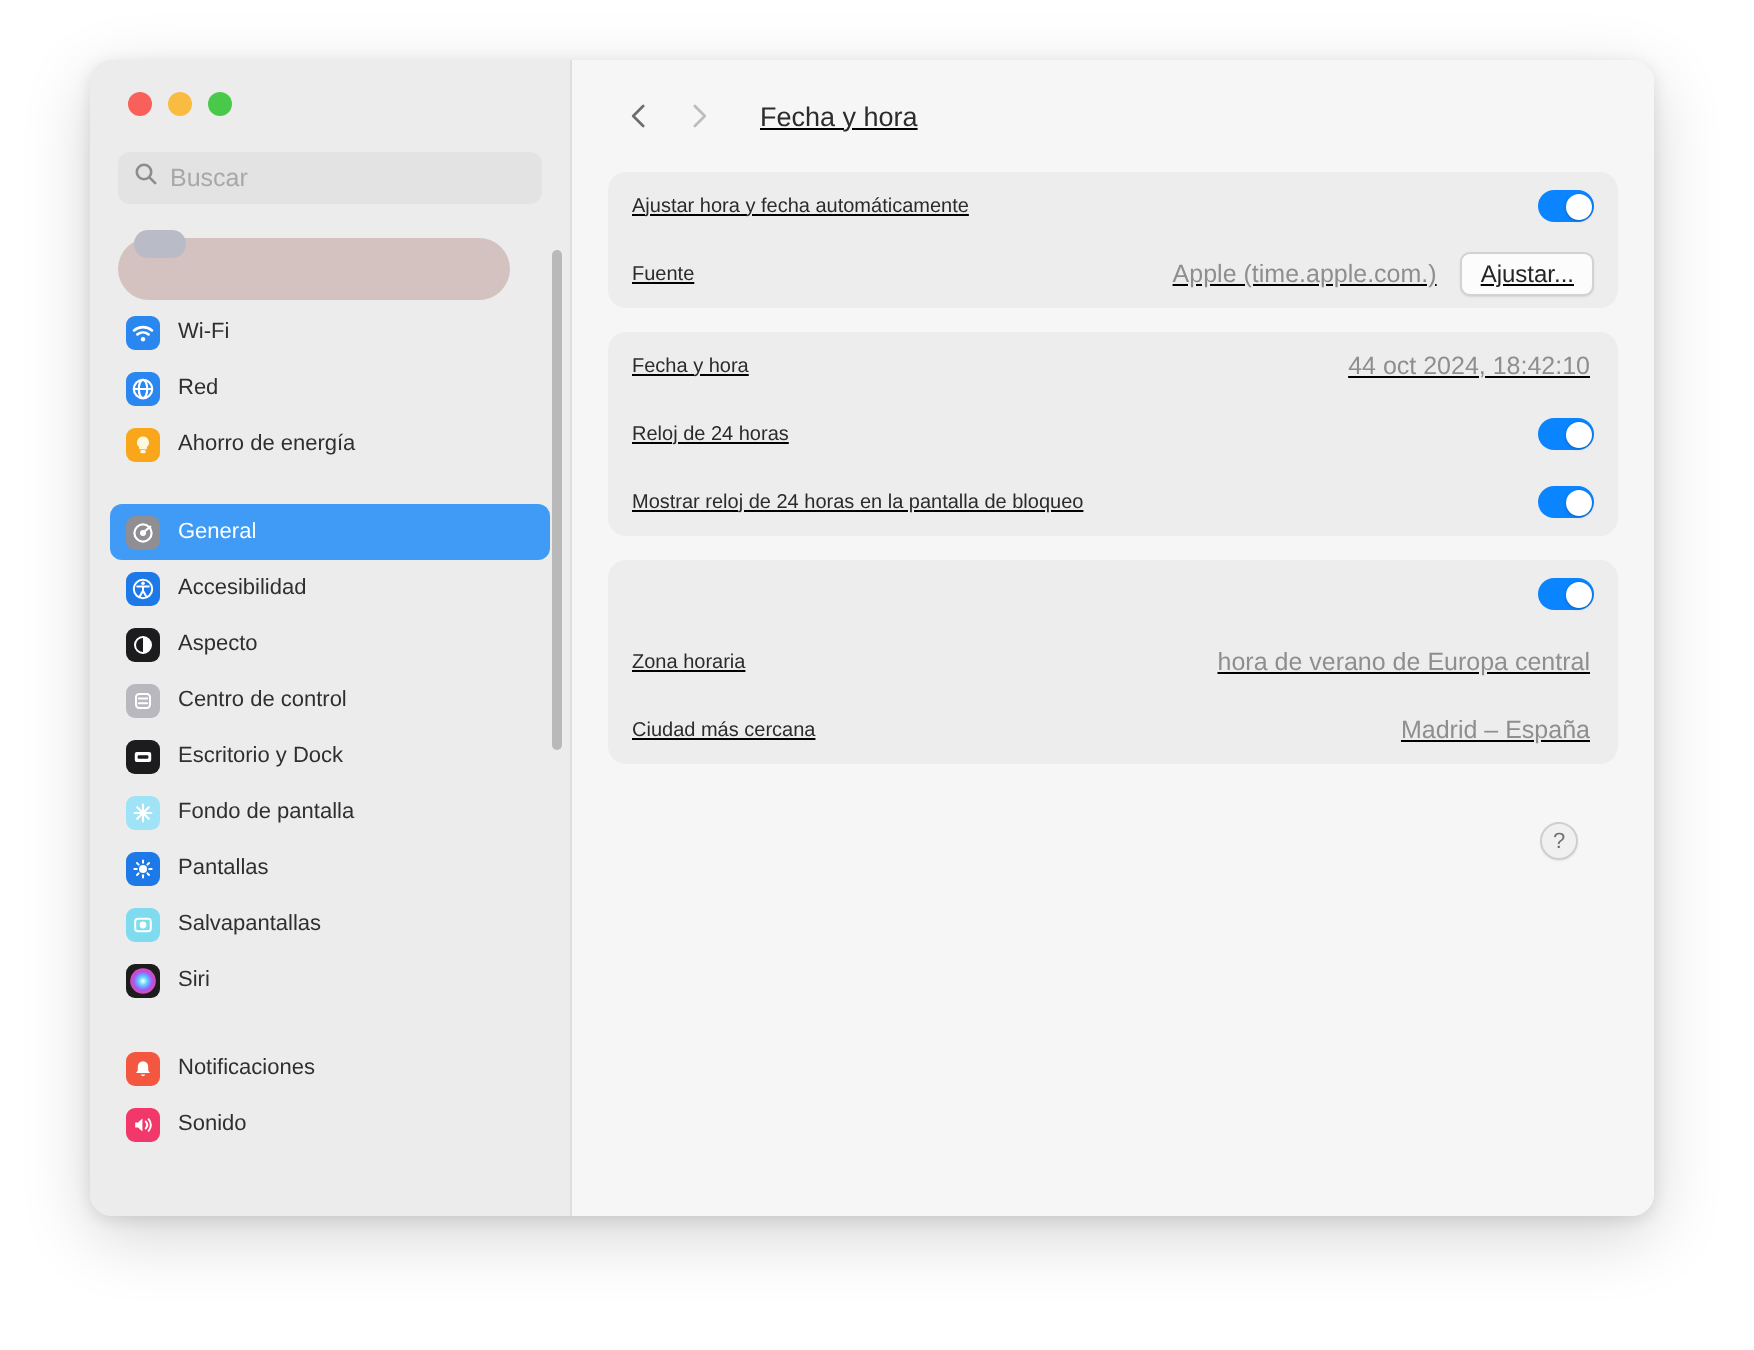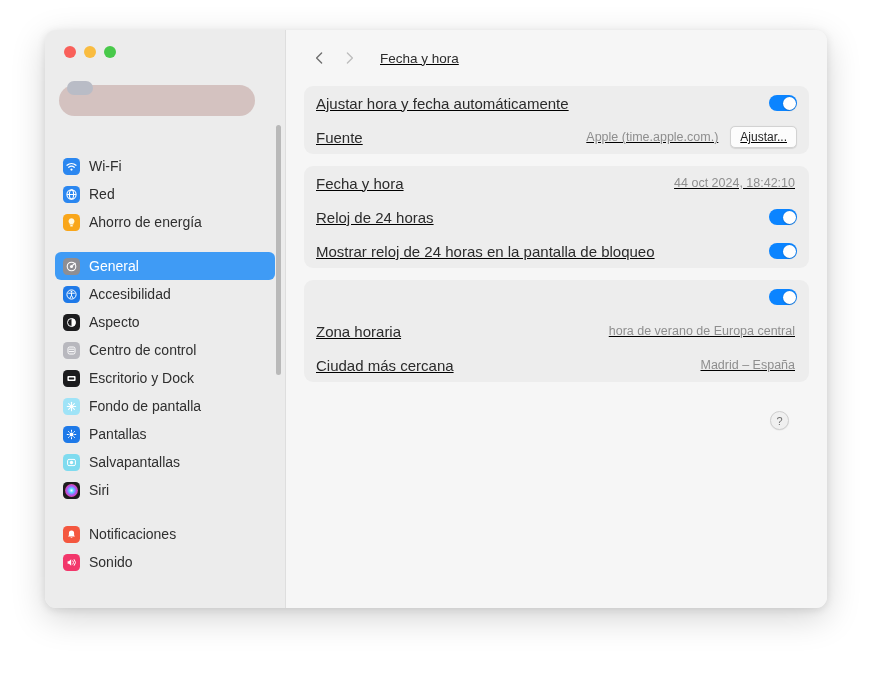--- a/index.html
+++ b/index.html
@@ -102,21 +102,21 @@
   .sb-group { padding: 2px 10px 0 10px; }
   .sb-gap { height: 14px; }
 
   .sb-item {
     display: flex;
     align-items: center;
     gap: 9px;
     height: 28px;
     padding: 0 8px;
     border-radius: 6px;
-    font-size: 14px;
+    font-size: 11px;
     color: #2f2f2f;
     cursor: default;
   }
   .sb-item.selected {
     background: #3f9bf5;
     color: #ffffff;
   }
   .sb-icon {
     width: 17px; height: 17px;
     border-radius: 4.5px;
@@ -185,21 +185,21 @@
     position: relative;
   }
   .row + .row::before {
     content: "";
     position: absolute;
     left: 12px; right: 0; top: 0;
     height: 1px;
     background: transparent;
   }
   .row-label {
-    font-size: 15px;
+    font-size: 10px;
     color: #2b2b2b;
     white-space: nowrap;
   }
   .row-spacer { flex: 1; }
   .row-value {
     font-size: 12.5px;
     color: #8e8e8e;
     white-space: nowrap;
     margin-right: 2px;
   }
@@ -264,20 +264,29 @@
 <div id="window">
 
   <div id="sidebar">
 
     <div id="traffic-lights">
       <div class="light red"></div>
       <div class="light yellow"></div>
       <div class="light green"></div>
     </div>
 
+    <div id="search-box">
+      <span>
+        <svg width="12" height="12" viewBox="0 0 12 12">
+          <circle cx="5" cy="5" r="3.6" fill="none" stroke="#8d8d8d" stroke-width="1.3"></circle>
+          <line x1="7.7" y1="7.7" x2="10.6" y2="10.6" stroke="#8d8d8d" stroke-width="1.3" stroke-linecap="round"></line>
+        </svg>
+      </span>
+      <input id="search-input" type="text" placeholder="Buscar" style="">
+    </div>
 
     <div id="account-row">
       <div id="redact-blob"></div>
     </div>
 
     <div id="sidebar-scroll">
 
       <div class="sb-group">
         <div class="sb-item">
           <span class="sb-icon" style="background:#2b87f0;">

